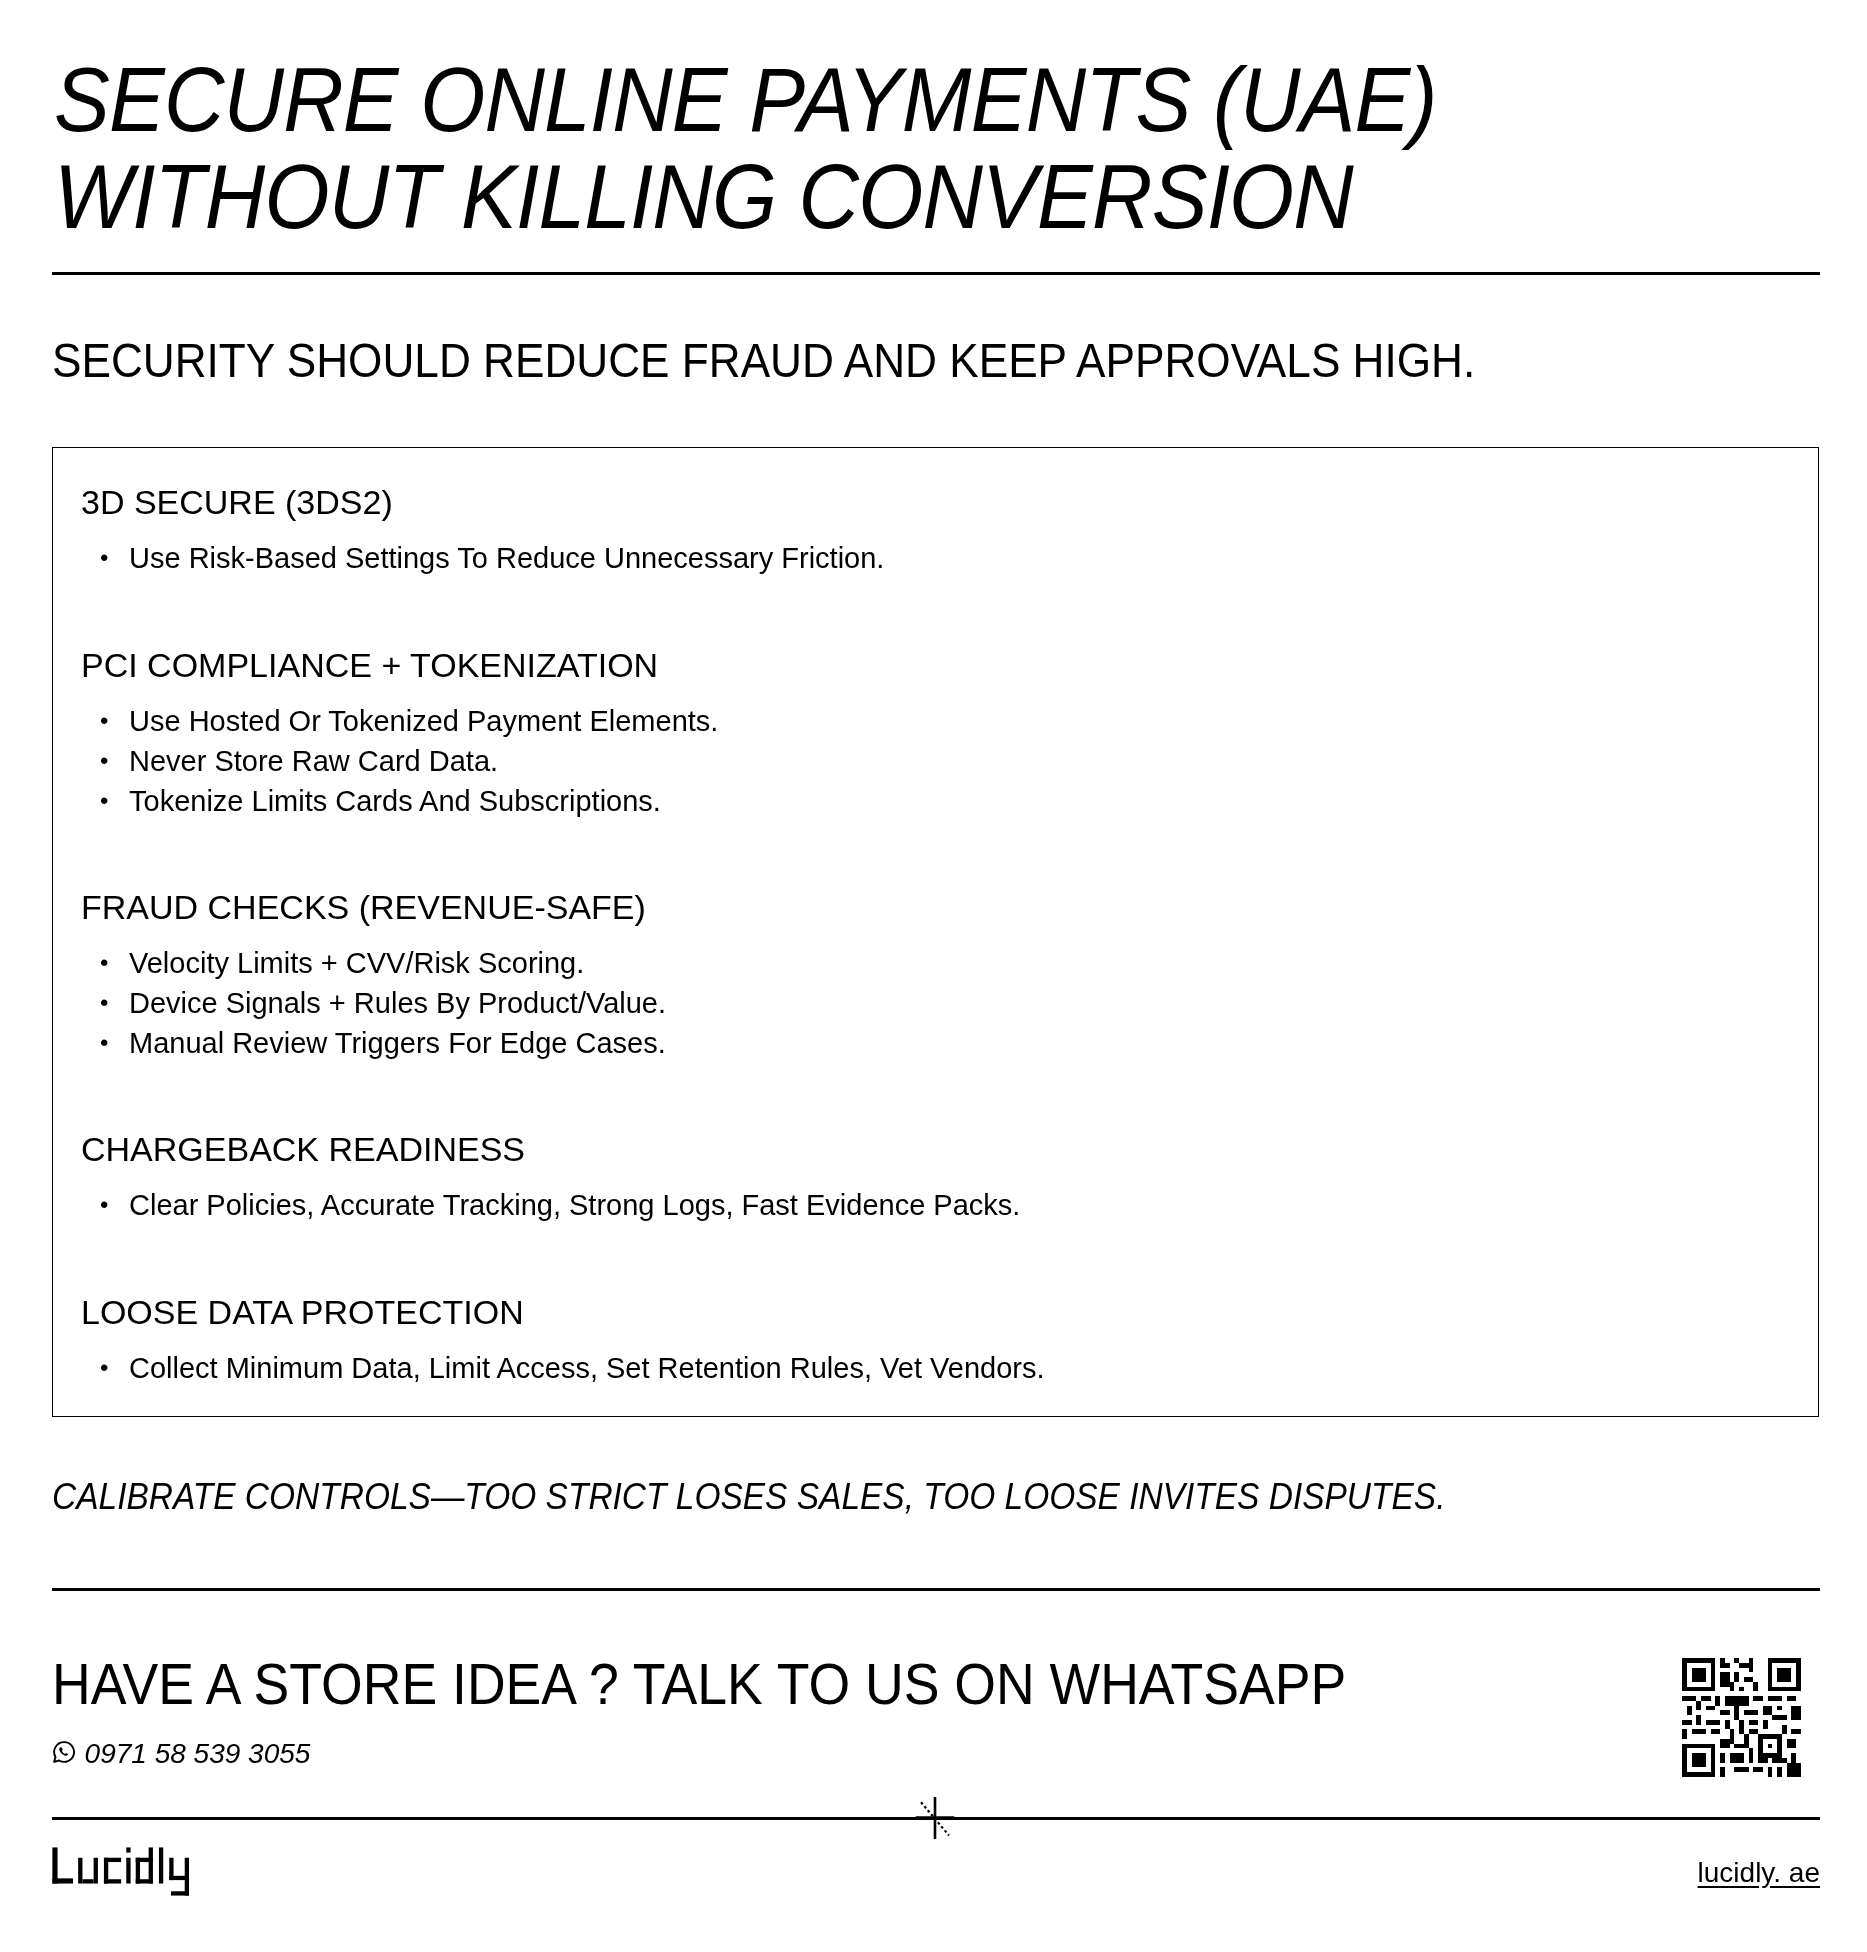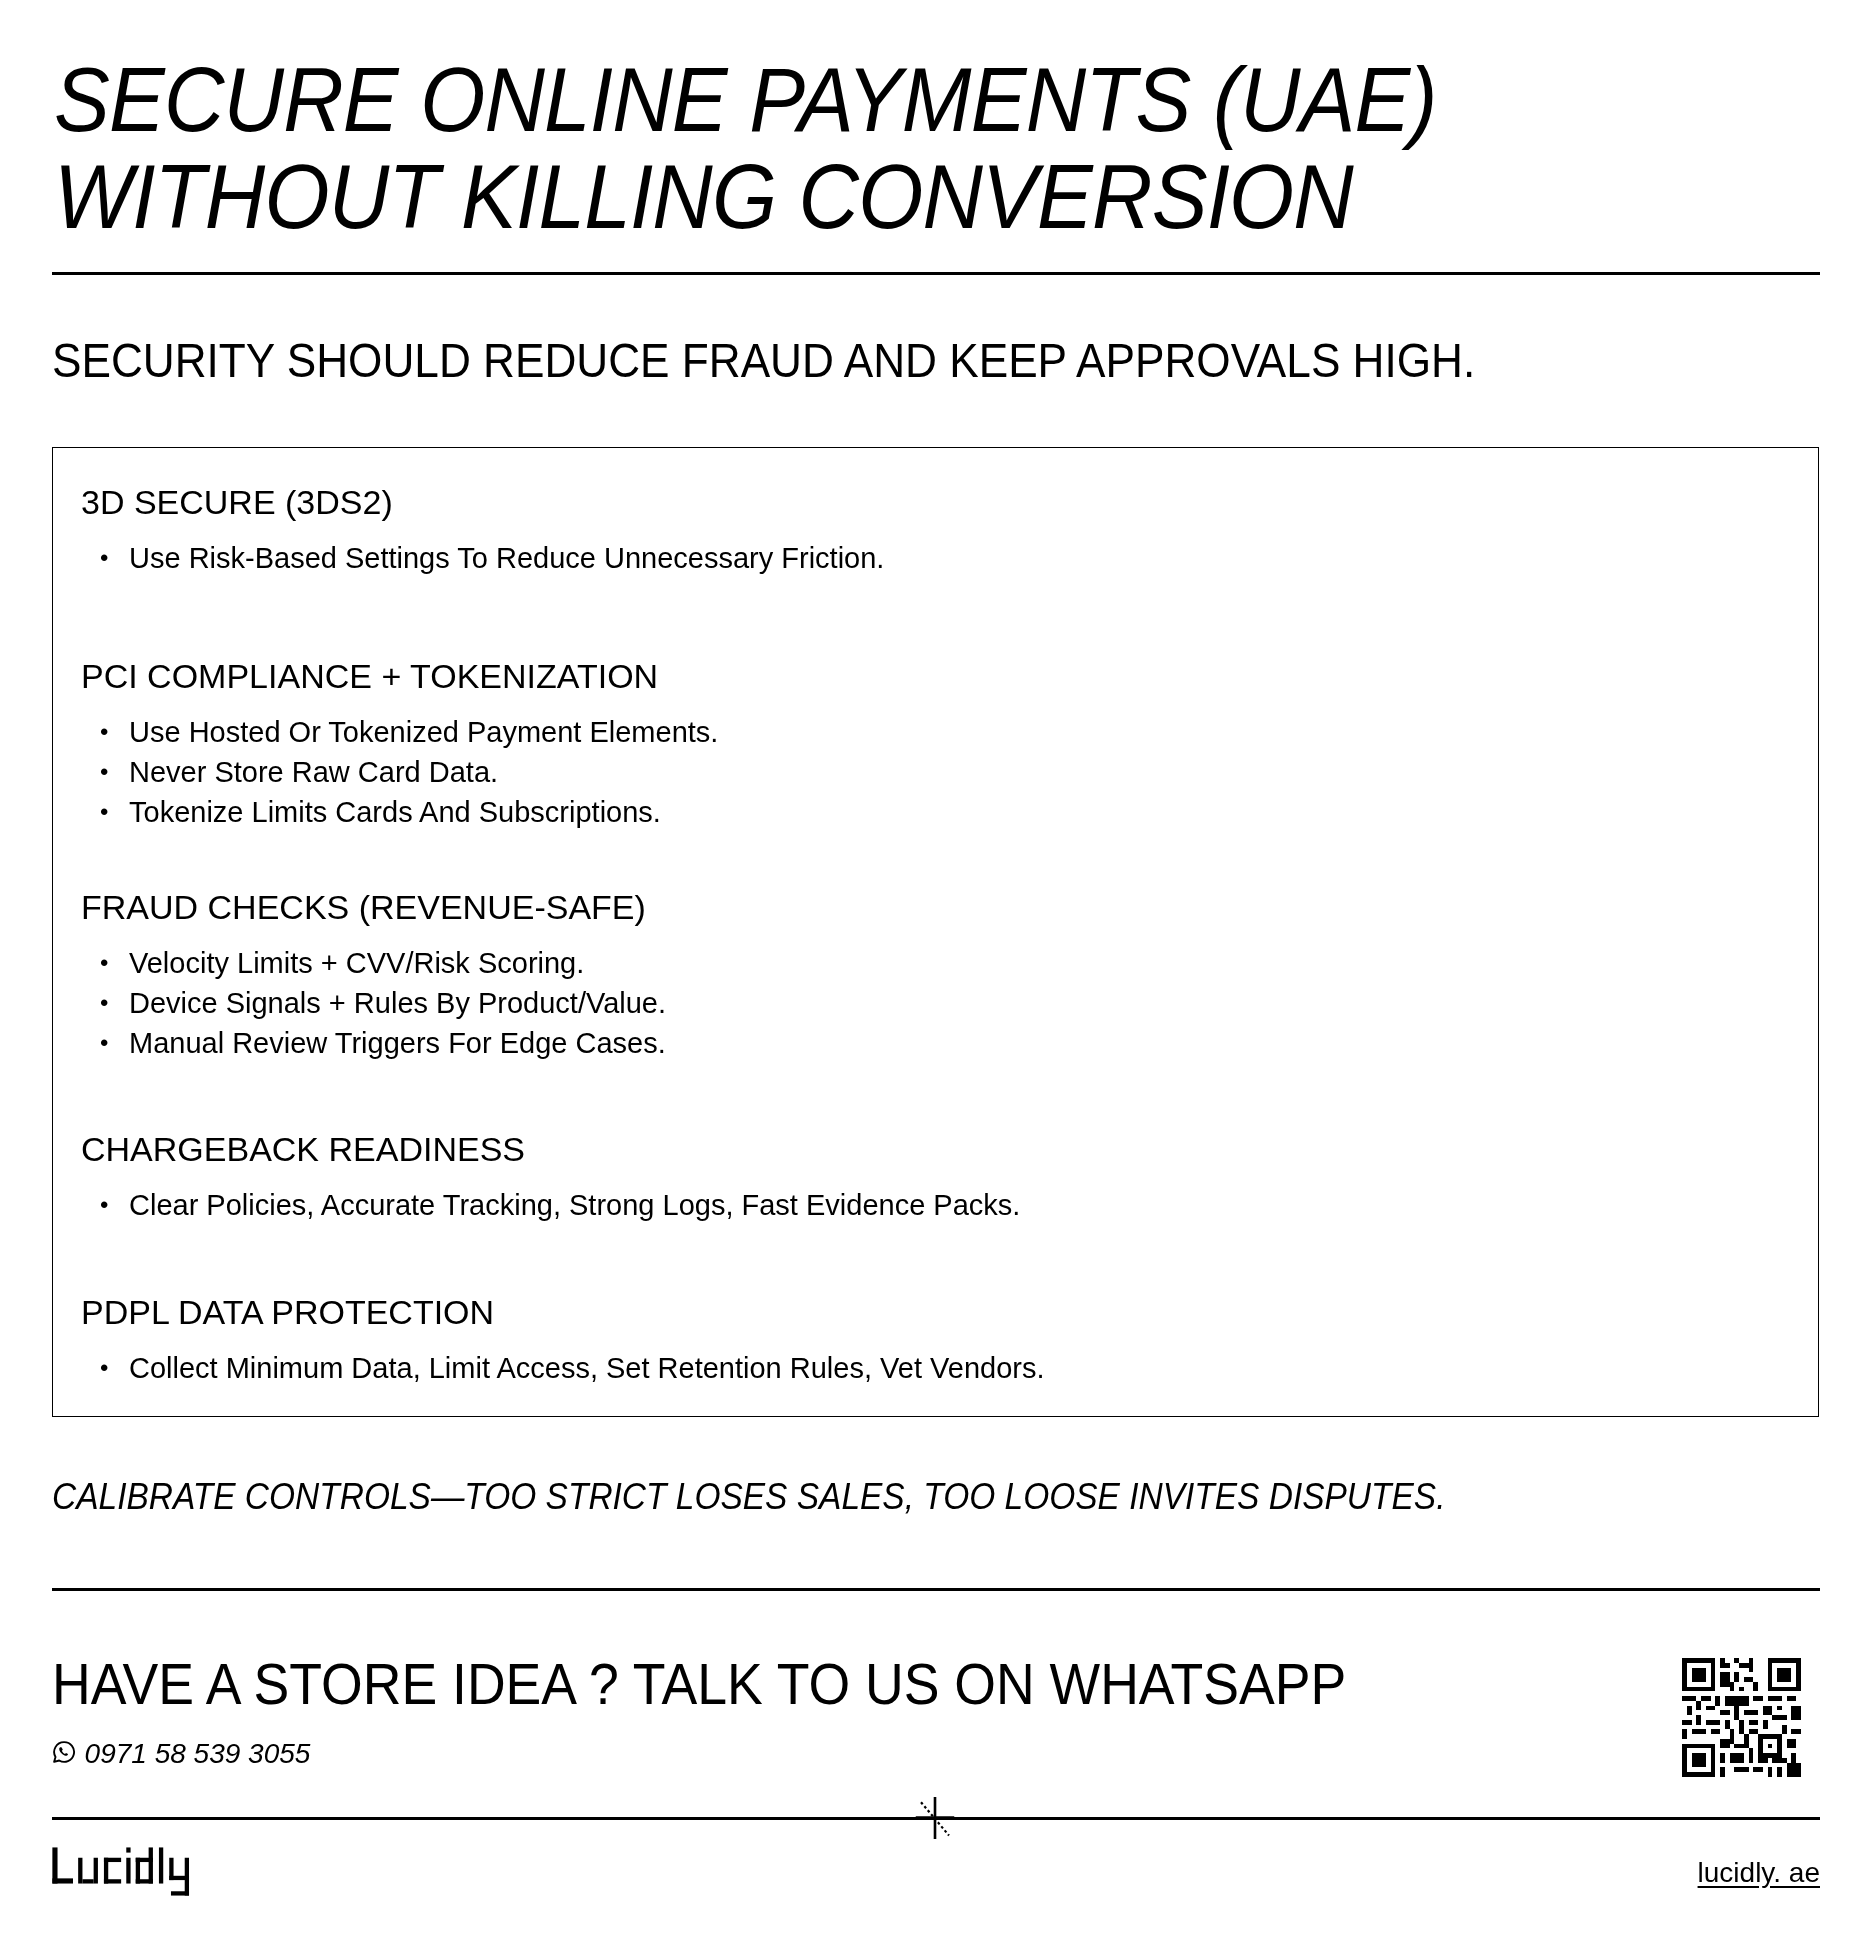--- a/index.html
+++ b/index.html
@@ -72,21 +72,21 @@
 <p class="abs subtitle">SECURITY SHOULD REDUCE FRAUD AND KEEP APPROVALS HIGH.</p>
 
 <div class="abs box">
   <div class="section" style="top:30px">
     <h2>3D SECURE (3DS2)</h2>
     <ul>
       <li><span class="dot">•</span><span>Use Risk-Based Settings To Reduce Unnecessary Friction.</span></li>
     </ul>
   </div>
 
-  <div class="section" style="top:204px">
+  <div class="section" style="top:193px">
     <h2>PCI COMPLIANCE + TOKENIZATION</h2>
     <ul>
       <li><span class="dot">•</span><span>Use Hosted Or Tokenized Payment Elements.</span></li>
       <li><span class="dot">•</span><span>Never Store Raw Card Data.</span></li>
       <li><span class="dot">•</span><span>Tokenize Limits Cards And Subscriptions.</span></li>
     </ul>
   </div>
 
   <div class="section" style="top:435px">
     <h2>FRAUD CHECKS (REVENUE-SAFE)</h2>
@@ -98,21 +98,21 @@
   </div>
 
   <div class="section" style="top:677px">
     <h2>CHARGEBACK READINESS</h2>
     <ul>
       <li><span class="dot">•</span><span>Clear Policies, Accurate Tracking, Strong Logs, Fast Evidence Packs.</span></li>
     </ul>
   </div>
 
   <div class="section" style="top:840px">
-    <h2>PDPL DATA PROTECTION</h2>
+    <h2>LOOSE DATA PROTECTION</h2>
     <ul>
       <li><span class="dot">•</span><span>Collect Minimum Data, Limit Access, Set Retention Rules, Vet Vendors.</span></li>
     </ul>
   </div>
 </div>
 
 <p class="abs note">CALIBRATE CONTROLS—TOO STRICT LOSES SALES, TOO LOOSE INVITES DISPUTES.</p>
 
 <div class="abs rule" style="top:1588px"></div>
 

